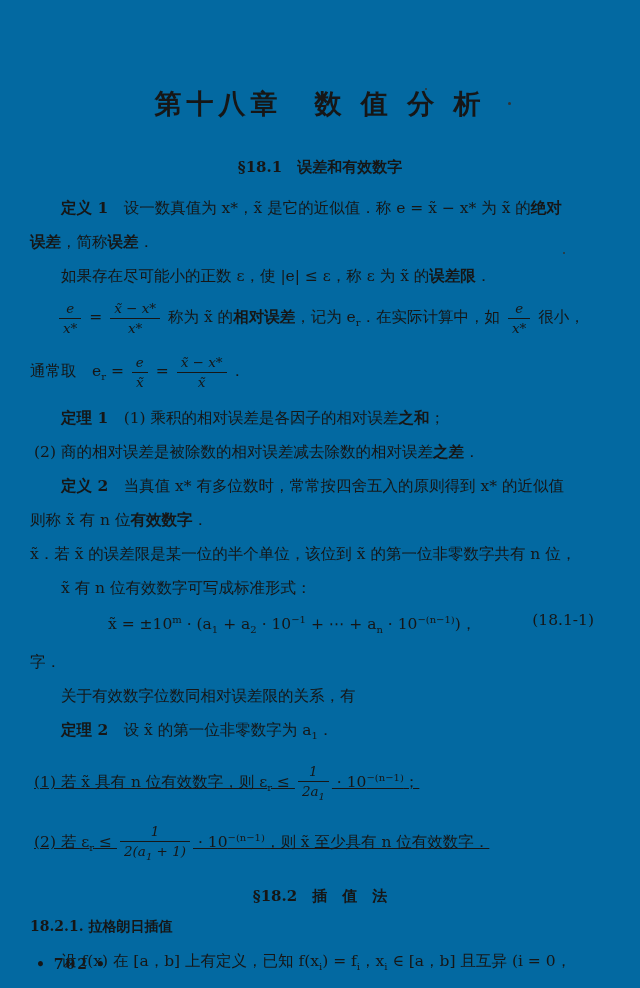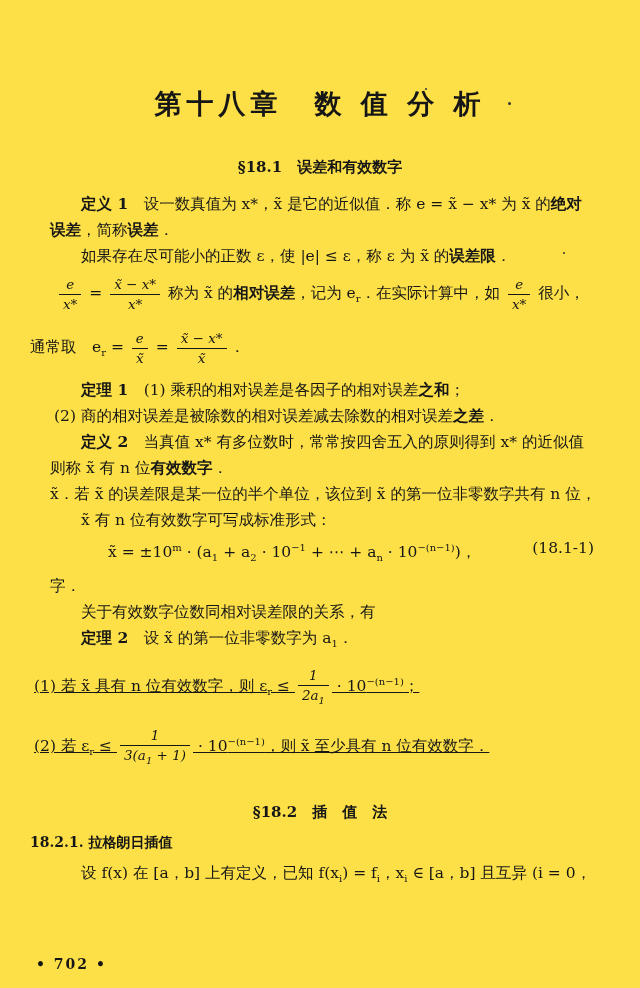--- a/index.html
+++ b/index.html
@@ -8,48 +8,47 @@
     background: #ffffff;
     font-family: "DejaVu Serif", "Liberation Serif", serif;
     color: #161616;
   }
   .page {
     position: relative;
     width: 640px; height: 988px;
     box-sizing: border-box;
     padding: 86px 30px 0 30px;
     overflow: hidden;
-    background: #fde047;
+    background: #0369a1;
   }
   .chapter-title {
     text-align: center;
     font-size: 27px;
     font-weight: bold;
     letter-spacing: 5px;
     white-space: nowrap;
   }
   .section-title {
     text-align: center;
     font-size: 15px;
     font-weight: bold;
     white-space: nowrap;
   }
   .s181-title { margin-top: 36px; margin-bottom: 14px; }
-  .s182-title { margin-top: 26px; margin-bottom: 12px; }
+  .s182-title { margin-top: 14px; margin-bottom: 12px; }
   .subsection-title {
     font-size: 14px;
     font-weight: bold;
     margin-bottom: 8px;
     white-space: nowrap;
   }
   .line {
     font-size: 15.5px;
-    line-height: 26px;
+    line-height: 34px;
     white-space: nowrap;
-    margin-left: 20px;
   }
   .indent { text-indent: 2em; }
   .fline {
     font-size: 15.5px;
     line-height: 48px;
     white-space: nowrap;
   }
   .fline-sm { line-height: 50px; text-decoration: underline; }
   .ind1 { padding-left: 26px; }
   .ind-half { padding-left: 4px; }
@@ -143,21 +142,21 @@
   <div class="formula-line"><span>x̃ = ±10</span><span class="sup">m</span><span> · (a</span><span class="sub">1</span><span> + a</span><span class="sub">2</span><span> · 10</span><span class="sup">−1</span><span> + ⋯ + a</span><span class="sub">n</span><span> · 10</span><span class="sup">−(n−1)</span><span>)，</span><span class="formula-tag">(18.1-1)</span></div>
 
   <div class="line"><span>字．</span></div>
 
   <div class="line indent"><span>关于有效数字位数同相对误差限的关系，有</span></div>
 
   <div class="line indent"><span class="b">定理 2</span><span>　设 x̃ 的第一位非零数字为 a</span><span class="sub">1</span><span>．</span></div>
 
   <div class="fline fline-sm ind-half"><span>(1) 若 x̃ 具有 n 位有效数字，则 ε</span><span class="sub">r</span><span> ≤ </span><span class="frac"><span class="num">1</span><span class="den"><span>2a</span><span class="sub">1</span><span></span></span></span><span> · 10</span><span class="sup">−(n−1)</span><span>；</span></div>
 
-  <div class="fline fline-sm ind-half"><span>(2) 若 ε</span><span class="sub">r</span><span> ≤ </span><span class="frac"><span class="num">1</span><span class="den"><span>3(a</span><span class="sub">1</span><span> + 1)</span></span></span><span> · 10</span><span class="sup">−(n−1)</span><span>，则 x̃ 至少具有 n 位有效数字．</span></div>
+  <div class="fline fline-sm ind-half"><span>(2) 若 ε</span><span class="sub">r</span><span> ≤ </span><span class="frac"><span class="num">1</span><span class="den"><span>2(a</span><span class="sub">1</span><span> + 1)</span></span></span><span> · 10</span><span class="sup">−(n−1)</span><span>，则 x̃ 至少具有 n 位有效数字．</span></div>
 
   <div class="section-title s182-title">§18.2　插　值　法</div>
 
   <div class="subsection-title">18.2.1. 拉格朗日插值</div>
 
   <div class="line indent"><span>设 f(x) 在 [a，b] 上有定义，已知 f(x</span><span class="sub">i</span><span>) = f</span><span class="sub">i</span><span>，x</span><span class="sub">i</span><span> ∈ [a，b] 且互异 (i = 0，</span></div>
   <div class="line"></div>
 
   <div class="page-number">• 702 •</div>
 

